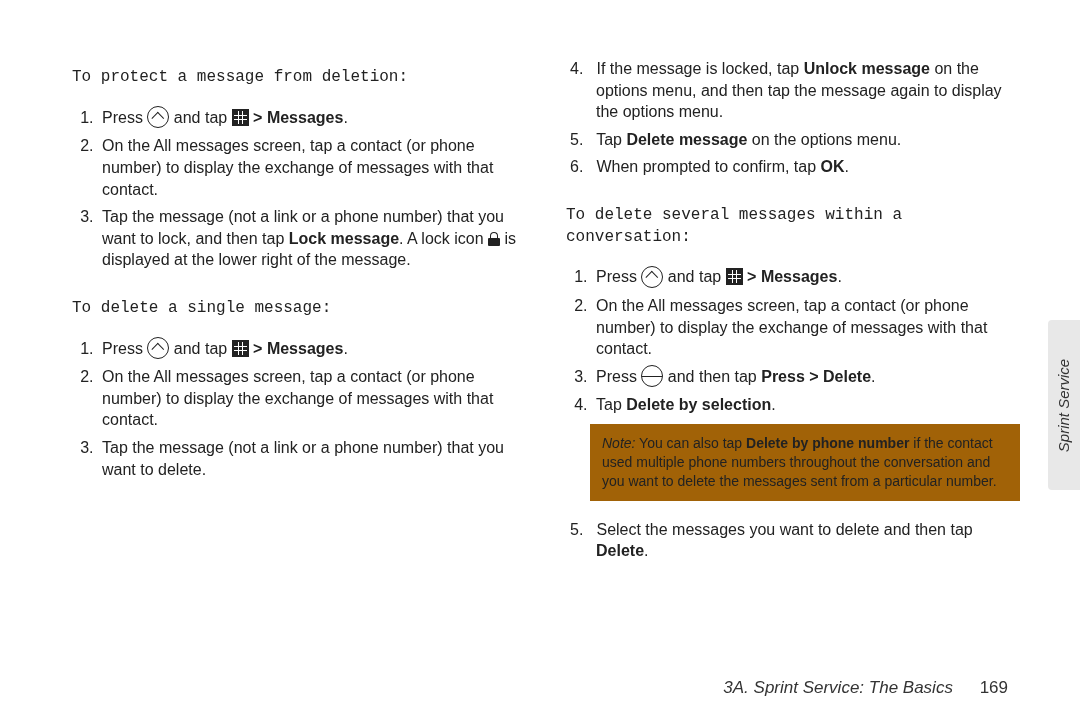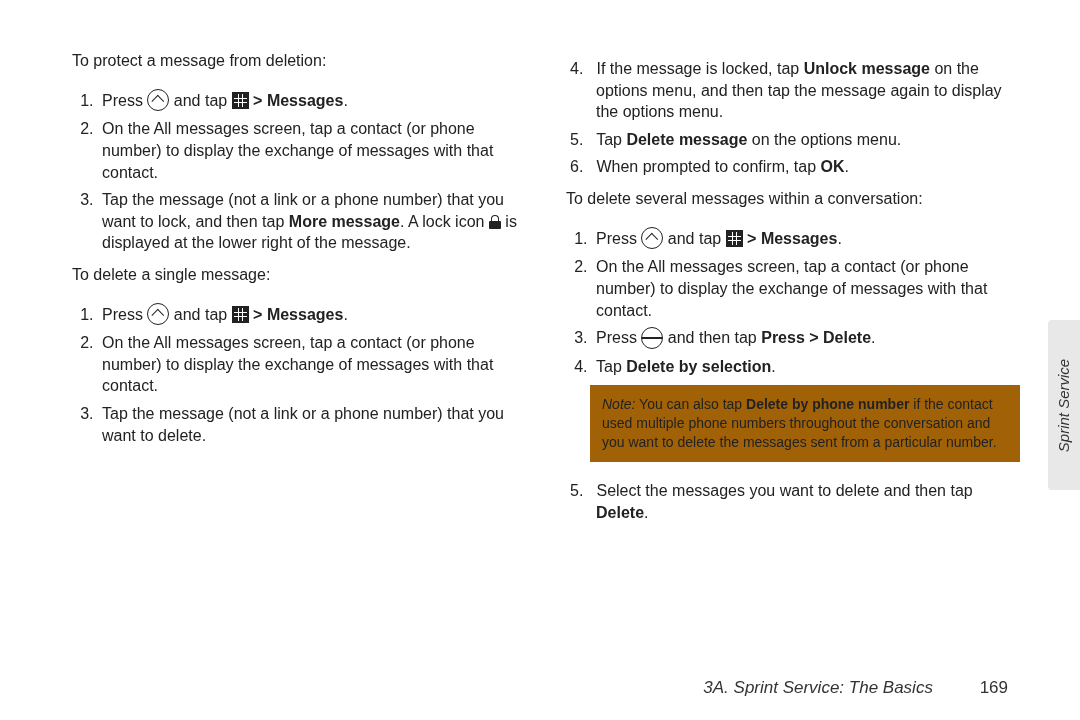--- a/index.html
+++ b/index.html
@@ -1,20 +1,20 @@
 <!DOCTYPE html>
 <html><head>
 <meta charset="utf-8">
 <style>
   html,body{margin:0;padding:0;width:1080px;height:720px;font-family:Arial,Helvetica,sans-serif;color:#222;background:#fff;}
   .page{position:relative;width:1080px;height:720px;box-sizing:border-box;padding:40px 60px 0 72px;}
   .cols{display:flex;gap:40px;}
   .col{flex:1;font-size:16px;line-height:1.35;}
   p{margin:0 0 6px 0;}
-  .heading{margin-top:10px;margin-bottom:4px;}
+  .heading{margin-top:27px;margin-bottom:4px;font-family:Liberation Mono, monospace;}
   ol{margin:18px 0 8px 0;padding-left:26px;}
   ol>li{margin-bottom:6px;padding-left:4px;}
   .bold{font-weight:bold;}
   .icon{display:inline-flex;vertical-align:middle;position:relative;top:-1px;}
   .icon.home{width:20px;height:20px;border:1.5px solid #222;border-radius:50%;align-items:center;justify-content:center;}
   .icon.home::after{content:"";width:8px;height:8px;border:1.5px solid #222;border-bottom:none;border-right:none;transform:rotate(45deg) translateY(1px);}
   .icon.menu{width:20px;height:20px;border:1.5px solid #222;border-radius:50%;align-items:center;justify-content:center;}
   .icon.menu span{display:block;width:10px;height:1.5px;background:#222;margin:1px 0;}
   .icon.apps{width:17px;height:17px;background:#222;display:inline-block;position:relative;}
   .icon.apps::after{content:"";position:absolute;inset:2px;background:
@@ -23,21 +23,21 @@
     linear-gradient(#fff,#fff) 33% 0/1px 100% no-repeat,
     linear-gradient(#fff,#fff) 66% 0/1px 100% no-repeat;}
   .icon.lock{width:12px;height:14px;position:relative;display:inline-block;}
   .icon.lock::before{content:"";position:absolute;top:0;left:2px;width:6px;height:6px;border:1.5px solid #222;border-bottom:none;border-radius:5px 5px 0 0;}
   .icon.lock::after{content:"";position:absolute;bottom:0;left:0;width:12px;height:8px;background:#222;border-radius:1px;}
   .note-box{background:#a16207;padding:10px 12px;margin:6px 0 10px 24px;font-size:14px;line-height:1.35;}
   .note-box .label{font-style:italic;}
   .side-tab{position:absolute;right:0;top:320px;width:32px;height:170px;background:#e8e8e8;border-radius:4px 0 0 4px;display:flex;align-items:center;justify-content:center;}
   .side-tab span{transform:rotate(-90deg);white-space:nowrap;font-style:italic;font-size:15px;color:#333;}
   .footer{position:absolute;bottom:22px;right:72px;font-style:italic;font-size:17px;color:#333;}
-  .footer .pn{font-style:normal;margin-left:42px;}
+  .footer .pn{font-style:normal;margin-left:22px;}
   ol.cont{counter-reset:item 3;list-style:none;}
   ol.cont>li{counter-increment:item;}
   ol.cont>li::marker{content:"";}
   ol.cont>li::before{content:counter(item)". ";margin-left:-26px;display:inline-block;width:22px;}
   ol.cont2{counter-reset:item 4;list-style:none;}
   ol.cont2>li{counter-increment:item;}
   ol.cont2>li::before{content:counter(item)". ";margin-left:-26px;display:inline-block;width:22px;}
 </style>
 </head>
 <body>
@@ -51,21 +51,21 @@
         <li>
           <span>Press </span>
           <span class="icon home"></span>
           <span> and tap </span>
           <span class="icon apps"></span>
           <span class="bold"> &gt; </span>
           <span class="bold">Messages</span><span>.</span>
         </li>
         <li>On the All messages screen, tap a contact (or phone number) to display the exchange of messages with that contact.</li>
         <li>
-          <span>Tap the message (not a link or a phone number) that you want to lock, and then tap </span><span class="bold">More message</span><span>. A lock icon </span>
+          <span>Tap the message (not a link or a phone number) that you want to lock, and then tap </span><span class="bold">Lock message</span><span>. A lock icon </span>
           <span class="icon lock"></span>
           <span> is displayed at the lower right of the message.</span>
         </li>
       </ol>
 
       <p class="heading">To delete a single message:</p>
       <ol>
         <li>
           <span>Press </span>
           <span class="icon home"></span>

